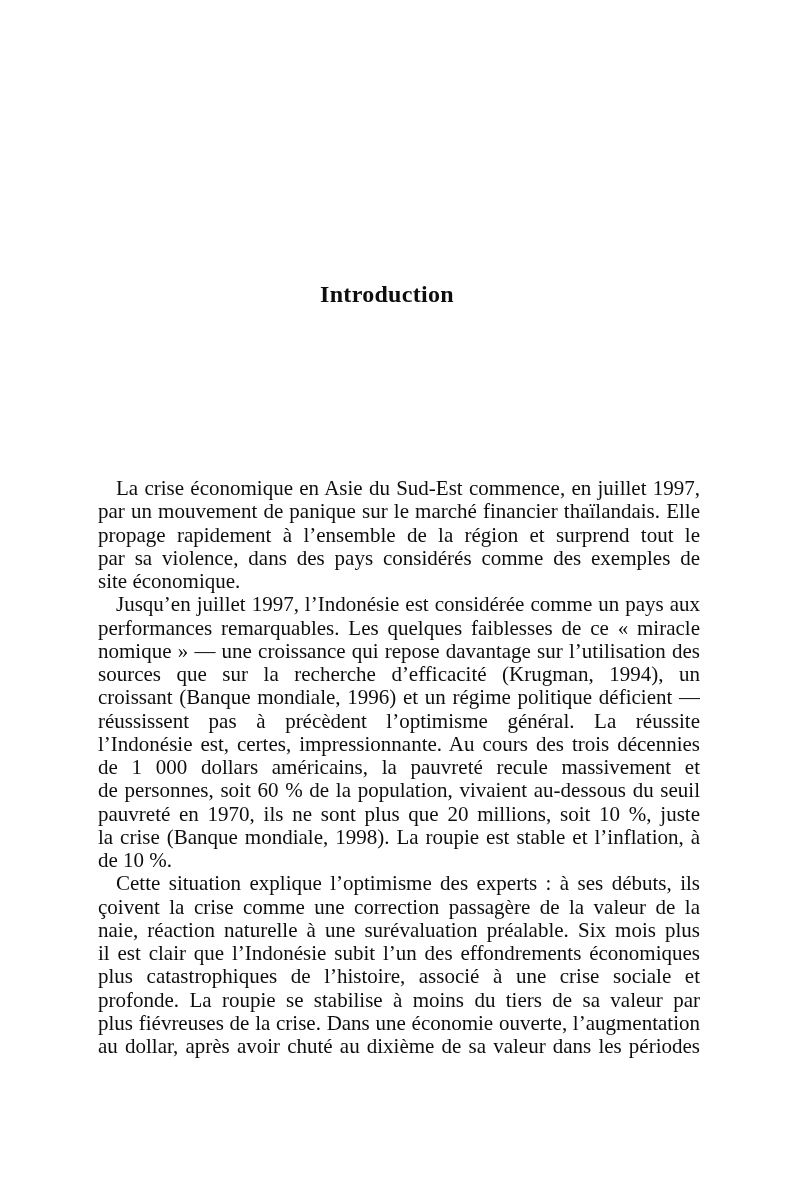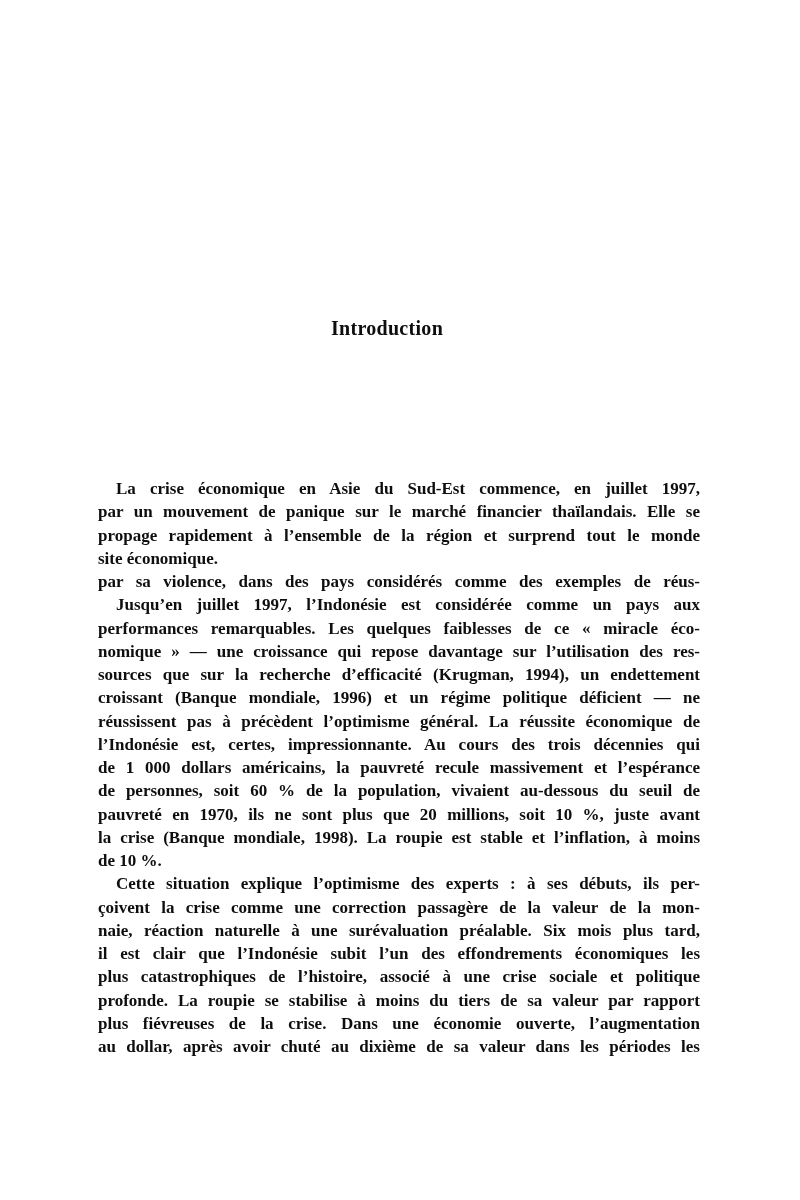--- a/index.html
+++ b/index.html
@@ -12,36 +12,35 @@
     width: 800px;
     height: 1200px;
     background: #ffffff;
     font-family: "Liberation Serif", "DejaVu Serif", serif;
     color: #0e0e0e;
     overflow: hidden;
   }
   .chapter-title {
     position: absolute;
     left: 86px;
-    top: 311px;
+    top: 277px;
     width: 602px;
     text-align: center;
-    font-size: 20px;
+    font-size: 24px;
     font-weight: 700;
     line-height: 34px;
     letter-spacing: 0.3px;
   }
   .body-text {
     position: absolute;
     left: 98px;
     top: 477px;
     width: 602px;
-    font-size: 17px;
+    font-size: 21px;
     line-height: 23.25px;
-    font-weight: bold;
   }
   .para { margin: 0; padding: 0; }
   .line {
     height: 23.25px;
     overflow: hidden;
     text-align: justify;
     text-align-last: justify;
   }
   .line.first { text-indent: 18px; }
   .line.plain { text-align-last: left; }
@@ -49,22 +48,22 @@
 </head>
 <body>
 
 <div class="page">
   <div class="chapter-title">Introduction</div>
   <div class="body-text">
       <div class="para">
         <div class="line first">La crise économique en Asie du Sud-Est commence, en juillet 1997,</div>
         <div class="line">par un mouvement de panique sur le marché financier thaïlandais. Elle se</div>
         <div class="line">propage rapidement à l’ensemble de la région et surprend tout le monde</div>
+        <div class="line">par sa violence, dans des pays considérés comme des exemples de réus-</div>
         <div class="line plain">site économique.</div>
-        <div class="line">par sa violence, dans des pays considérés comme des exemples de réus-</div>
       </div>
       <div class="para">
         <div class="line first">Jusqu’en juillet 1997, l’Indonésie est considérée comme un pays aux</div>
         <div class="line">performances remarquables. Les quelques faiblesses de ce « miracle éco-</div>
         <div class="line">nomique » — une croissance qui repose davantage sur l’utilisation des res-</div>
         <div class="line">sources que sur la recherche d’efficacité (Krugman, 1994), un endettement</div>
         <div class="line">croissant (Banque mondiale, 1996) et un régime politique déficient — ne</div>
         <div class="line">réussissent pas à précèdent l’optimisme général. La réussite économique de</div>
         <div class="line">l’Indonésie est, certes, impressionnante. Au cours des trois décennies qui</div>
         <div class="line">de 1 000 dollars américains, la pauvreté recule massivement et l’espérance</div>

